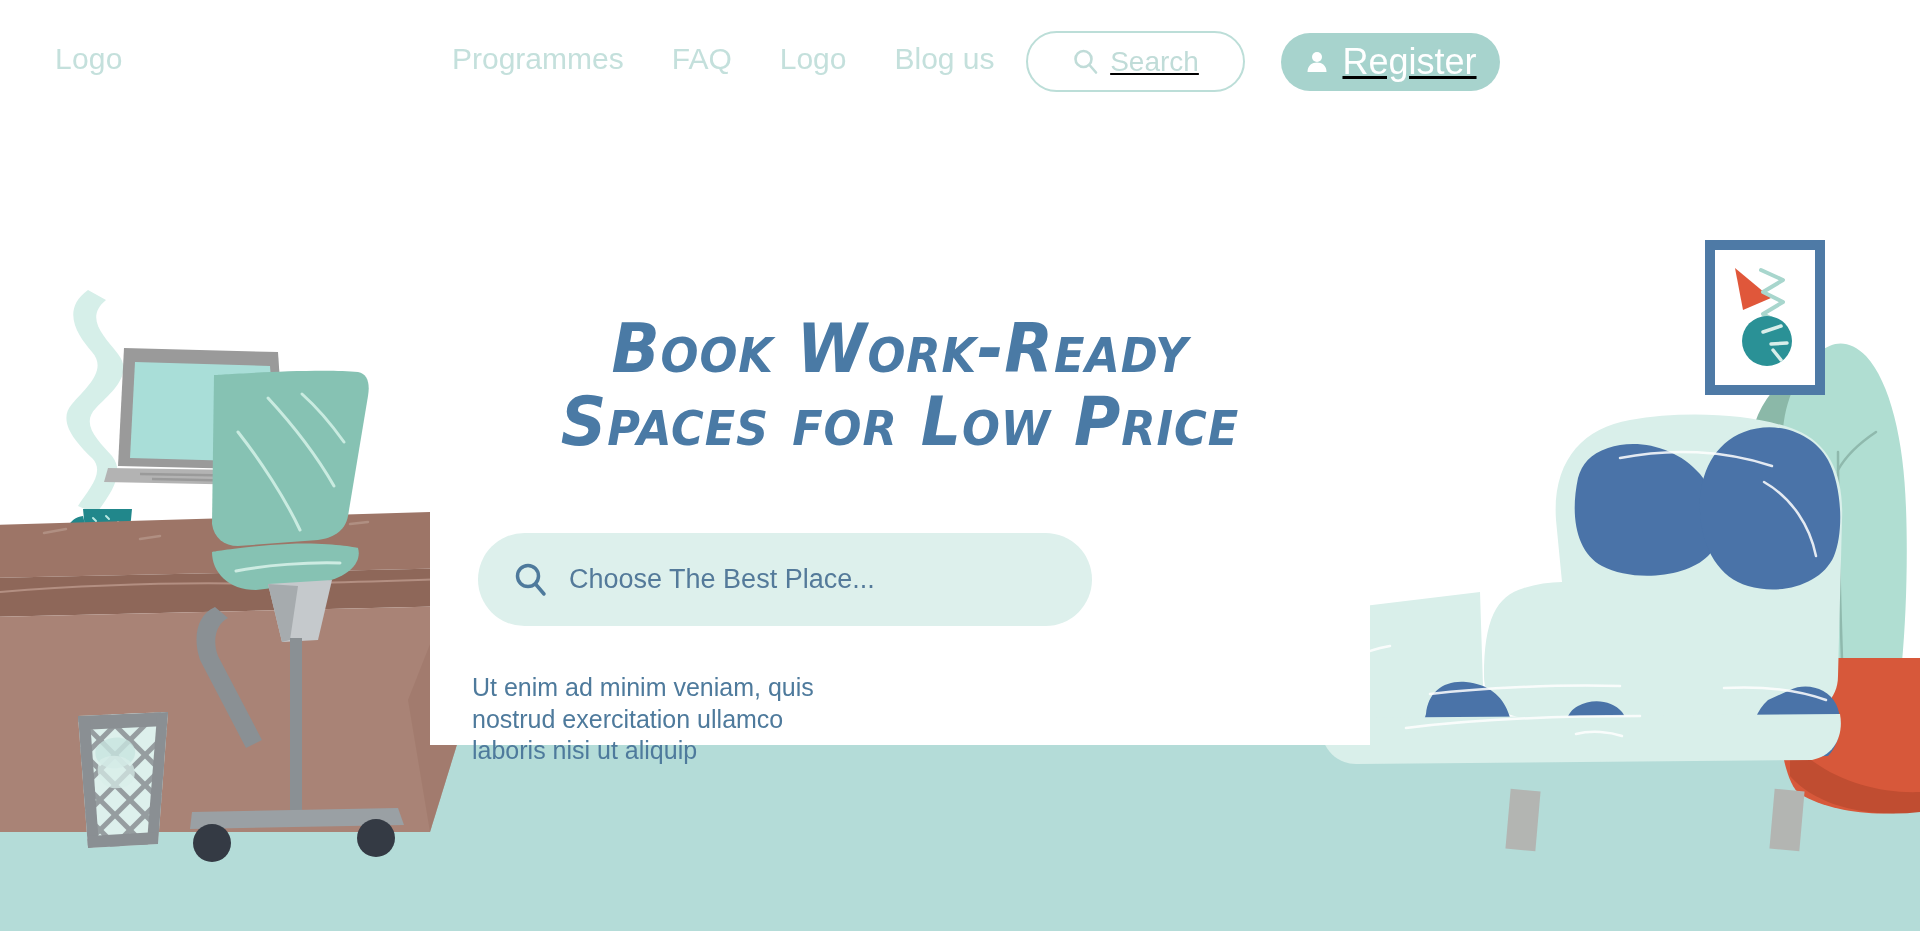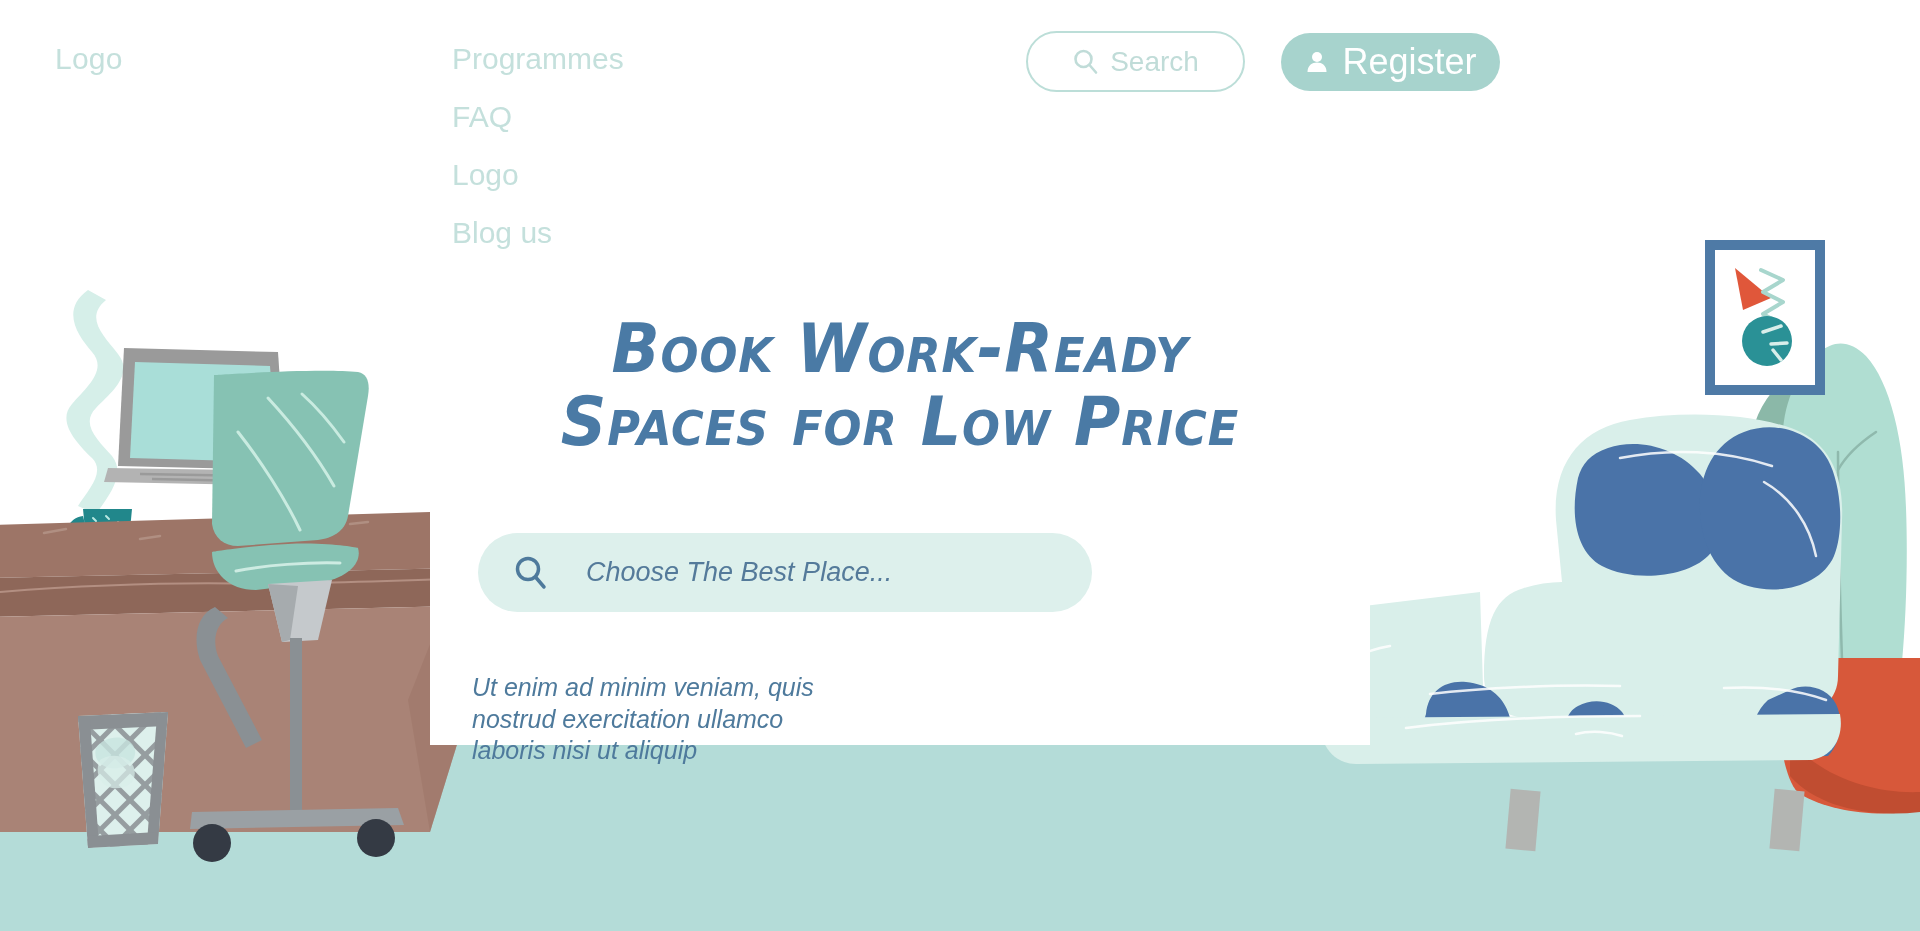--- a/index.html
+++ b/index.html
@@ -59,37 +59,37 @@
     font-size:30px;
     color:#c4e0dc;
     letter-spacing:0.2px;
     line-height:1;
   }
   .nav-links {
     position:absolute;
     left:452px; top:44px;
     display:flex;
     align-items:baseline;
-    gap:28px;
-    flex-direction:column;
+    gap:48px;
   }
   .nav-link {
     font-size:30px;
     color:#c4e0dc;
     line-height:1;
     white-space:nowrap;
     cursor:pointer;
     text-decoration:none;
   }
   .nav-right {
     position:absolute;
     right:52px; top:31px;
     display:flex;
     align-items:center;
     gap:36px;
+    text-decoration:underline;
   }
   .btn-search {
     display:flex;
     align-items:center;
     justify-content:center;
     gap:10px;
     width:219px; height:61px;
     border:2.5px solid #bcded8;
     border-radius:32px;
     background:#ffffff;
@@ -139,50 +139,49 @@
     font-variant:small-caps;
     transform:scaleX(0.93);
     transform-origin:center top;
   }
   .headline .l1 { display:block; }
   .headline .l2 { display:block; margin-top:8px; }
 
   .searchbar {
     position:absolute;
     left:48px; top:533px;
-    width:614px; height:79px;
+    width:614px; height:93px;
     background:#ddf0ec;
     border-radius:47px;
     display:flex;
     align-items:center;
     padding-left:35px;
-    gap:37px;
+    gap:20px;
     cursor:text;
-    font-style:italic;
   }
   .searchbar .ph {
     font-size:27px;
     color:#547a9a;
     line-height:1;
   }
 
   .cols {
     position:absolute;
     left:42px; top:672px;
     width:890px;
     display:flex;
     gap:48px;
   }
   .col {
     font-size:25px;
     line-height:1.26;
     color:#4e7a9c;
     width:295px;
   }
-  .col.wide { width:360px;font-style:italic; }
+  .col.wide { width:360px; }
 
   
   .left-art {
     position:absolute;
     left:0; top:0;
     width:520px; height:931px;
     z-index:5;
   }
   .right-art {
     position:absolute;

